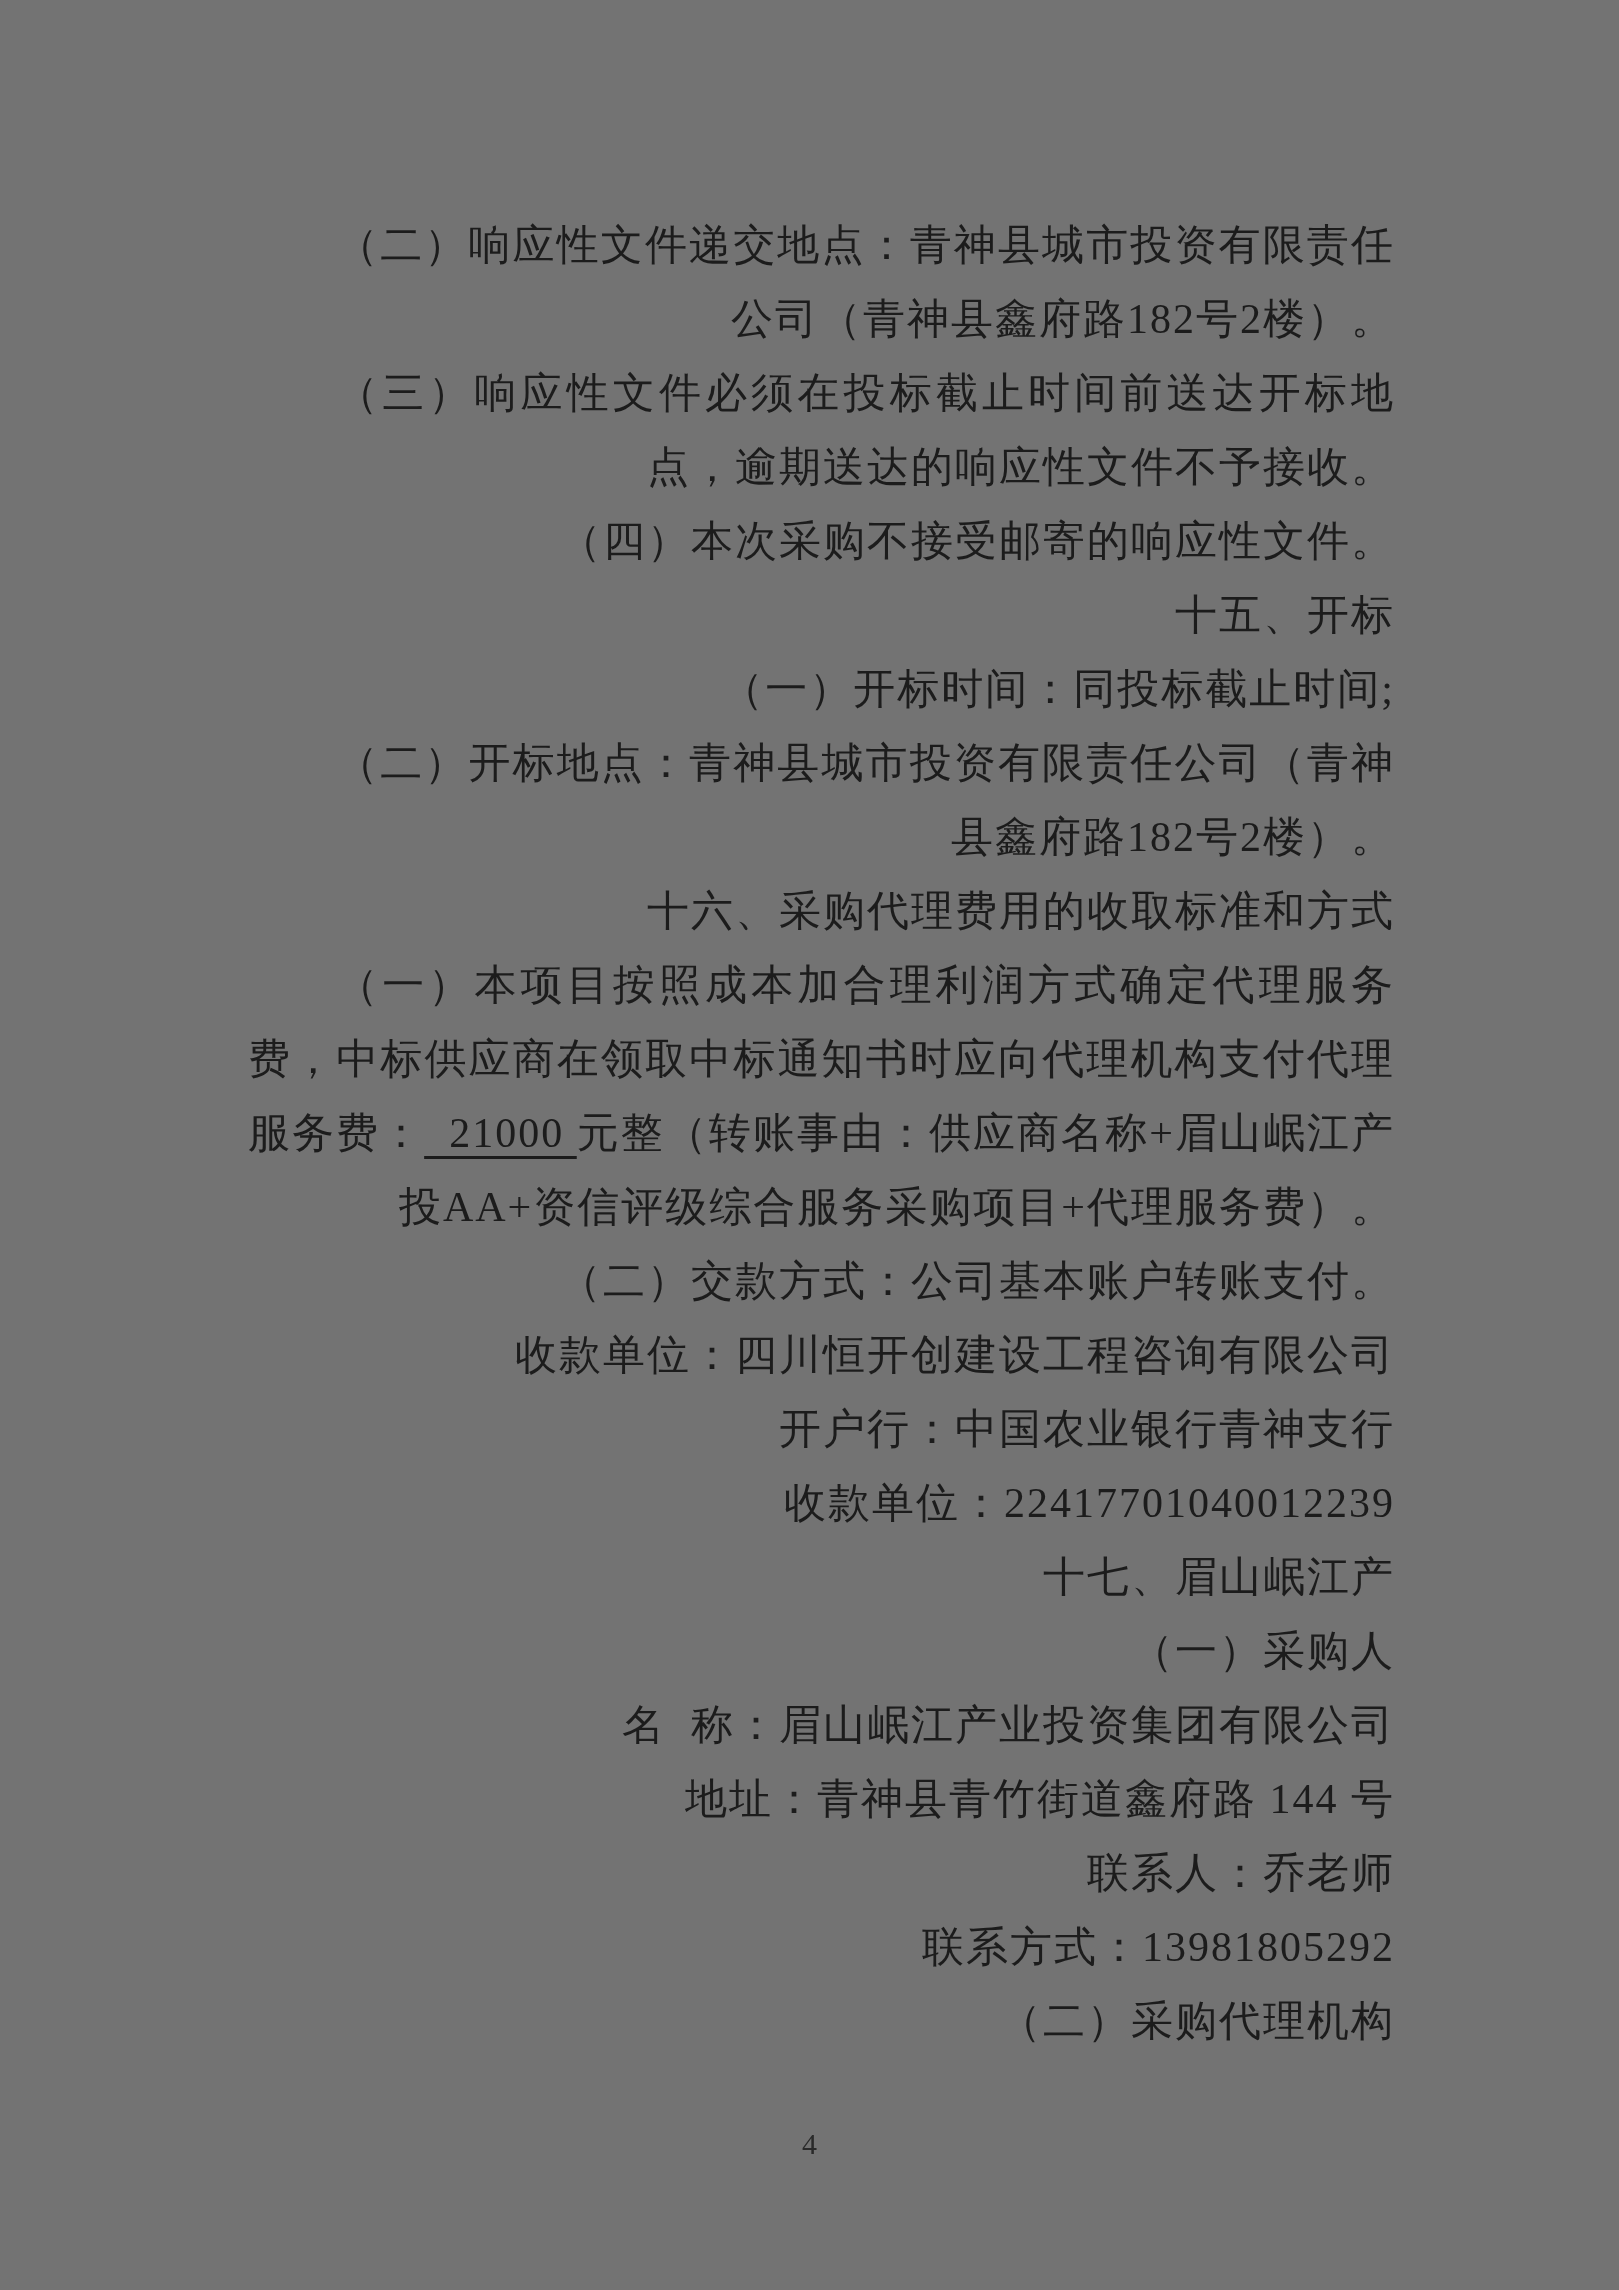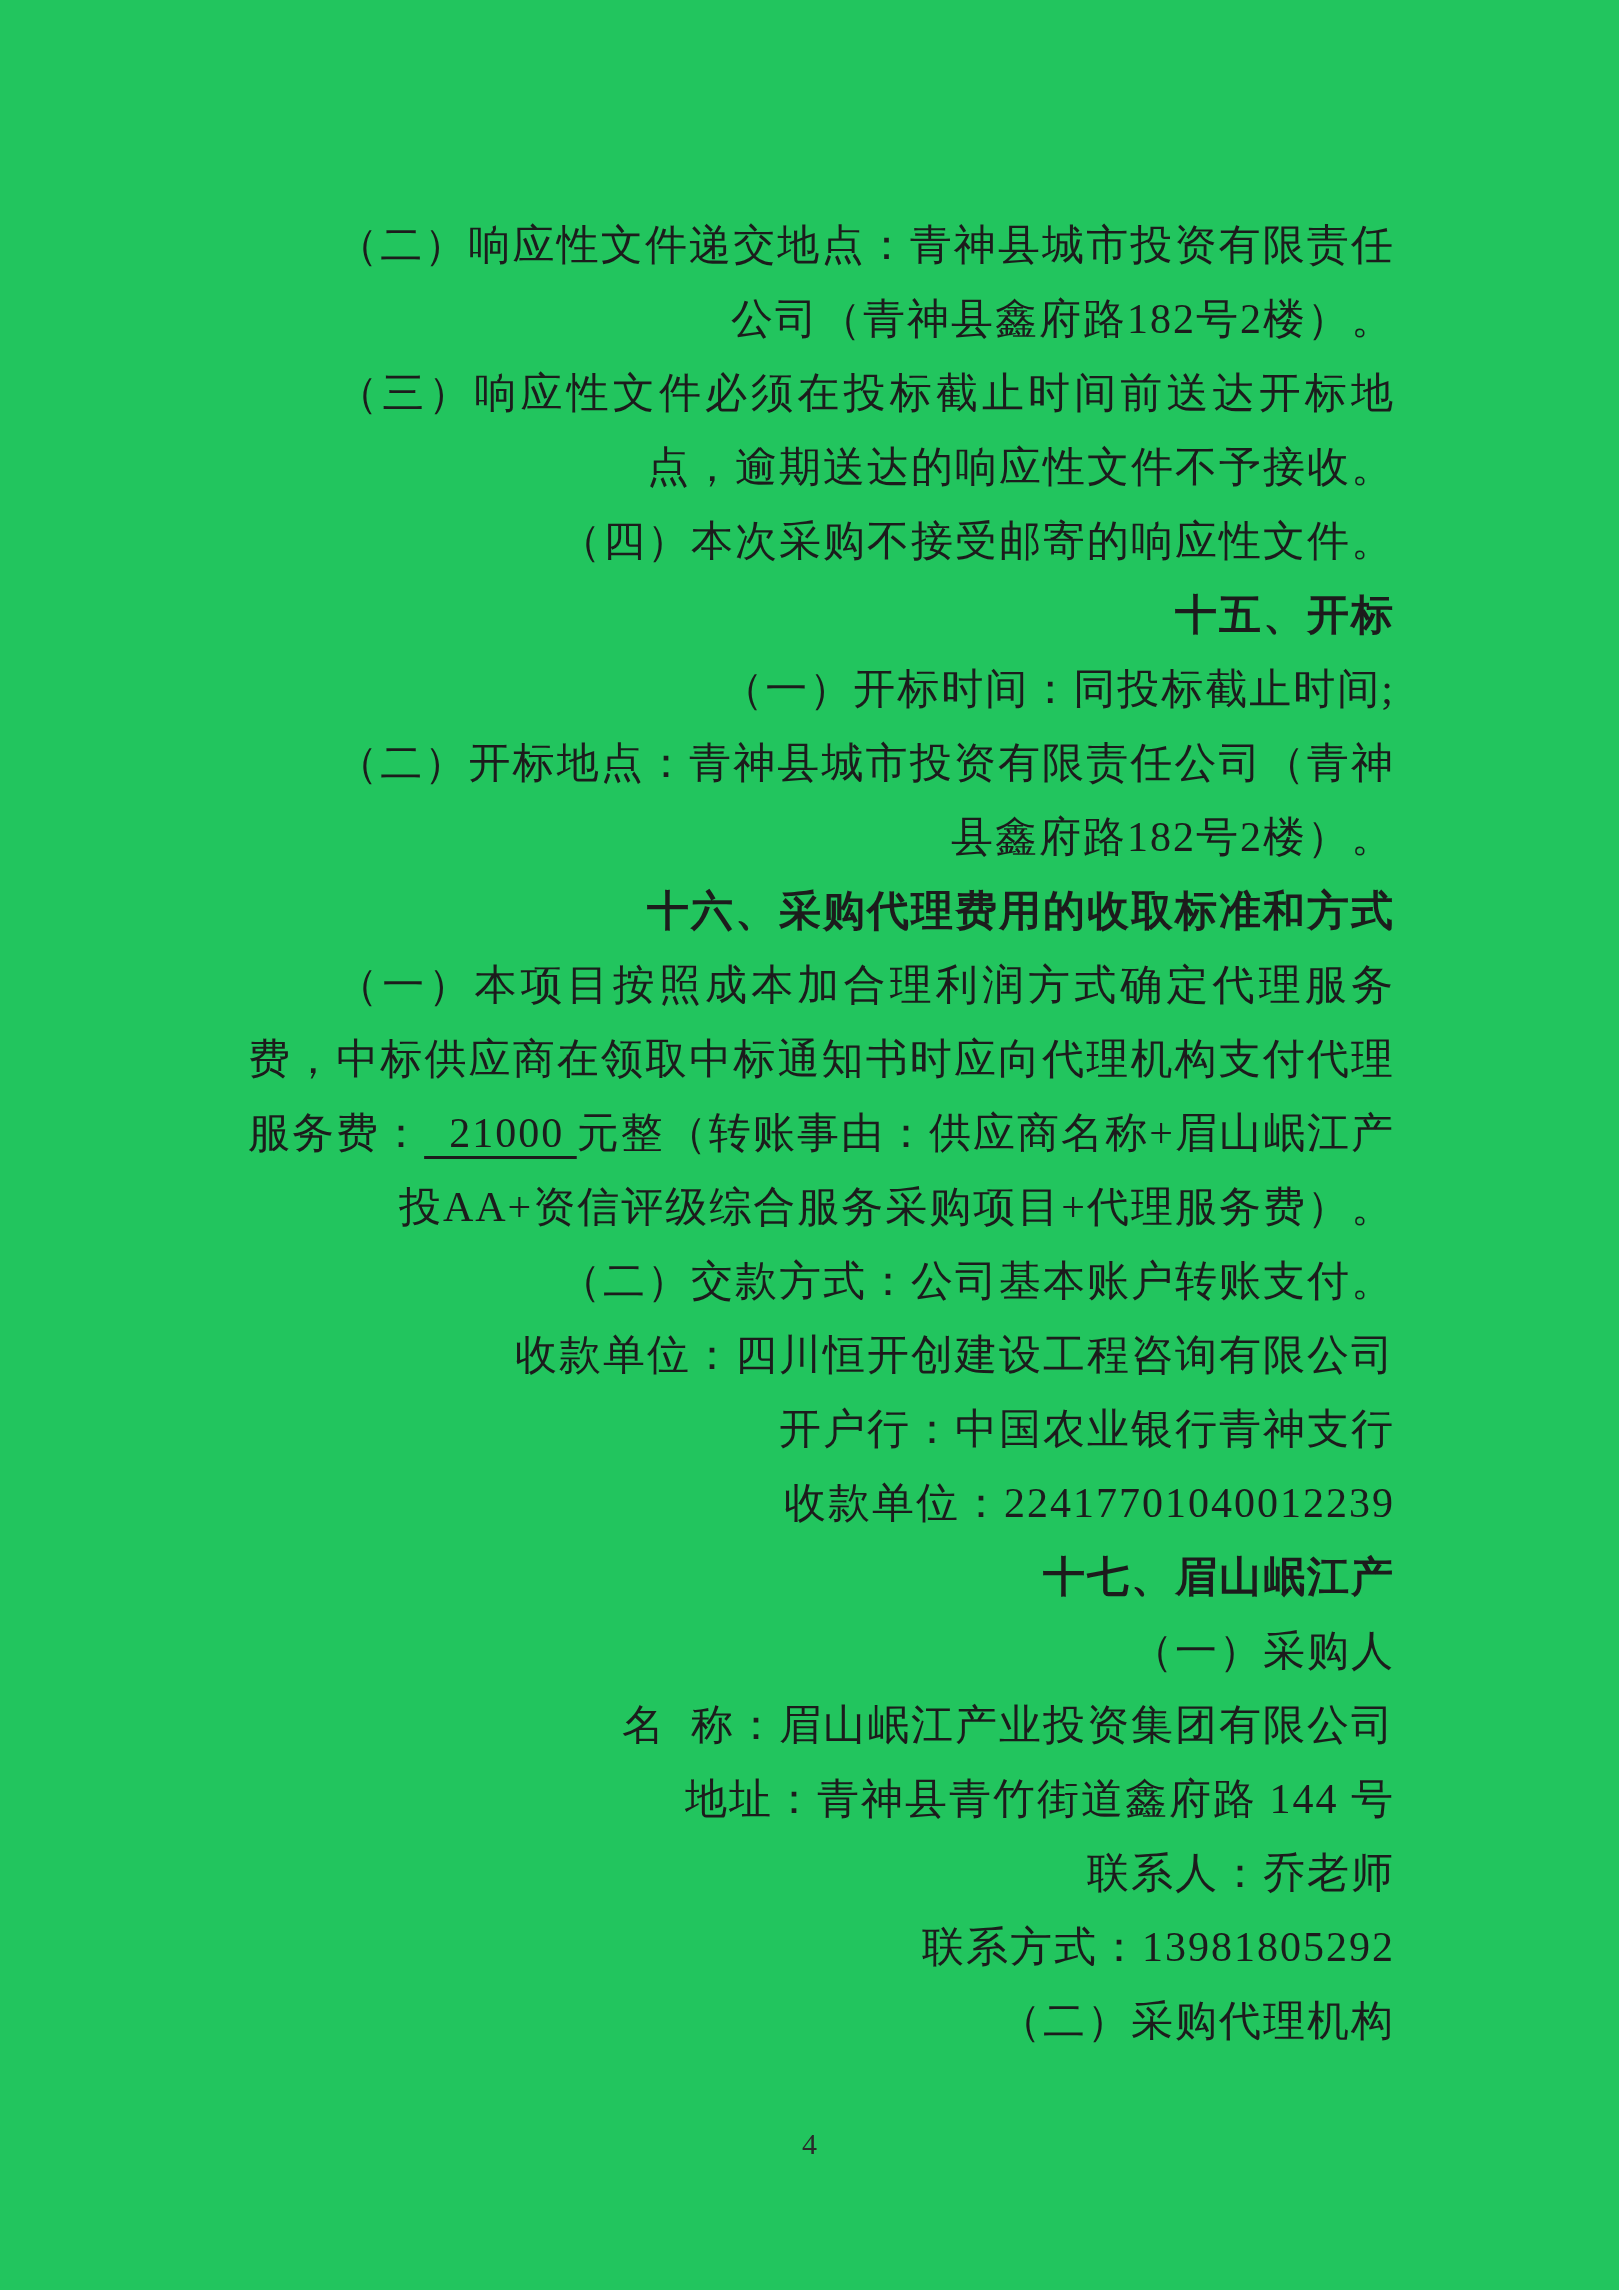--- a/index.html
+++ b/index.html
@@ -4,21 +4,21 @@
 <style>
   html, body {
     margin: 0;
     padding: 0;
     background: #ffffff;
   }
   .page {
     position: relative;
     width: 1619px;
     height: 2291px;
-    background: #22c55e;
+    background: #737373;
     overflow: hidden;
     font-family: "Liberation Serif", "DejaVu Serif", serif;
     color: #1c1c1c;
   }
   .content {
     position: absolute;
     left: 248px;
     top: 208px;
     width: 1147px;
   }
@@ -29,21 +29,21 @@
     white-space: nowrap;
     text-align: right;
   }
   .line.full {
     text-align: justify;
     text-align-last: justify;
     -moz-text-align-last: justify;
   }
   .indent1 { padding-left: 44px; }
   .indent2 { padding-left: 88px; }
-  .bold { font-weight: 700; }
+  .bold { font-weight: 400; }
   .line u {
     text-decoration: underline;
     text-decoration-thickness: 2.9px;
     text-underline-offset: 8.8px;
     text-decoration-color: #1c1c1c;
   }
   .page-number {
     position: absolute;
     top: 2122px;
     left: 0;

